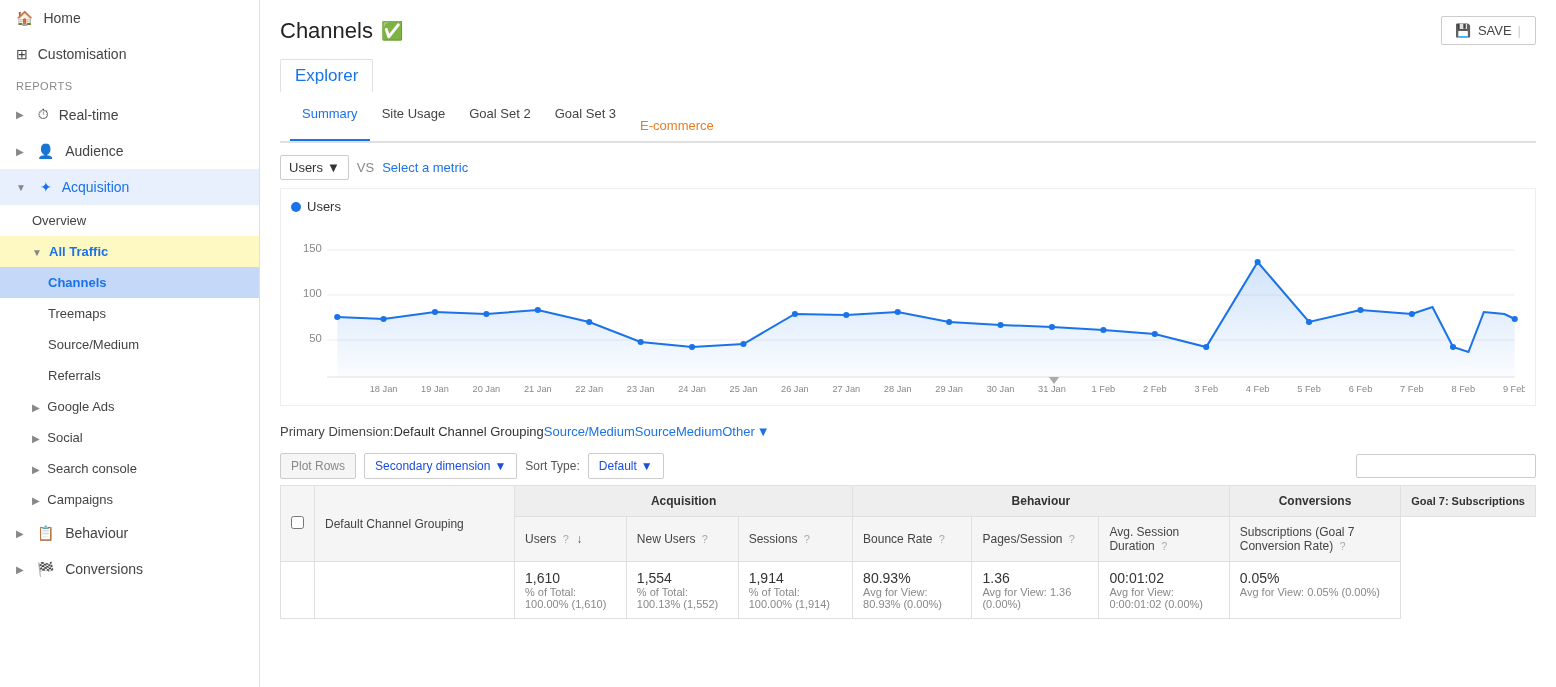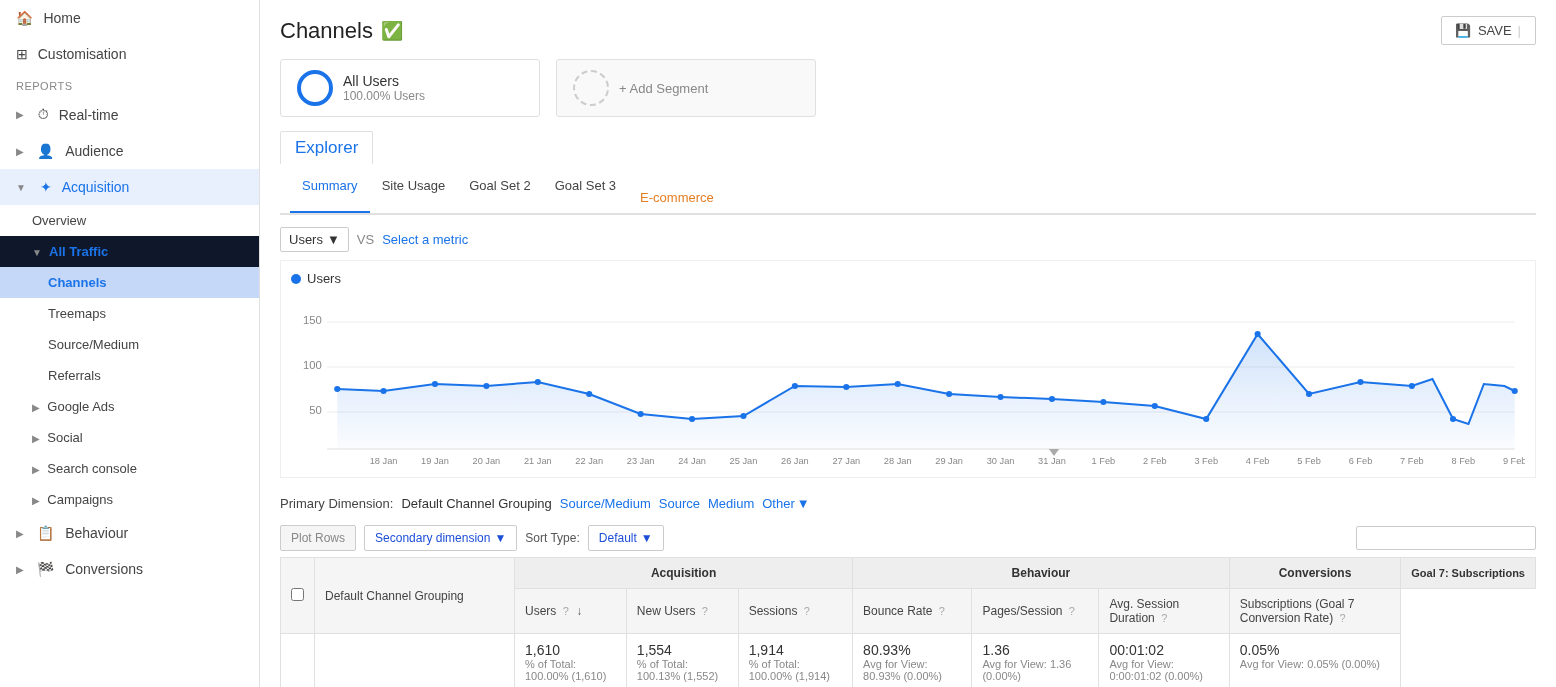--- a/index.html
+++ b/index.html
@@ -31,21 +31,21 @@
       color: #888;
       text-transform: uppercase;
       letter-spacing: 0.5px;
     }
     .sidebar-sub-item {
       padding: 8px 16px 8px 32px;
       cursor: pointer;
       color: #444;
       font-size: 13px;
     }
-    .sidebar-sub-item.active { background: #0f172a; color: #1a73e8; font-weight: bold; }
+    .sidebar-sub-item.active { background: #fef9c3; color: #1a73e8; font-weight: bold; }
     .sidebar-sub-item.level2 { padding-left: 48px; }
     .sidebar-sub-item.level2.active { background: #c5d8f8; }
     .nav-arrow { font-size: 10px; color: #888; margin-right: 4px; }
 
     
     .main {
       flex: 1;
       overflow-y: auto;
       padding: 16px 20px;
       background: #fff;
@@ -208,21 +208,20 @@
       width: 10px;
       height: 10px;
       border-radius: 50%;
       background: #1a73e8;
     }
 
     
     .primary-dim-row {
       display: flex;
       align-items: flex-end;
-      gap: 8px;
       padding: 8px 0;
       font-size: 13px;
       flex-wrap: wrap;
     }
     .dim-label { font-weight: 500; color: #444; }
     .dim-value { font-weight: 500; color: #333; }
     .dim-link { color: #1a73e8; cursor: pointer; text-decoration: none; }
     .other-dropdown { display: flex; align-items: center; gap: 2px; color: #1a73e8; cursor: pointer; }
 
     
@@ -369,33 +368,20 @@
       <h1 class="page-title">Channels</h1>
       <span class="verified-icon">✅</span>
     </div>
     <button class="save-btn">
       <span>💾</span>
       <span>SAVE</span>
       <span style="color:#ccc;">|</span>
     </button>
   </div>
 
-  <div class="segment-bar">
-    <div class="segment-card">
-      <div class="segment-circle"></div>
-      <div class="segment-info">
-        <div class="seg-name">All Users</div>
-        <div class="seg-pct">100.00% Users</div>
-      </div>
-    </div>
-    <div class="add-segment-card">
-      <div class="add-circle"></div>
-      <span>+ Add Segment</span>
-    </div>
-  </div>
 
   <div class="explorer-tab-container">
     <div class="explorer-tab-row">
       <div class="explorer-tab-main">Explorer</div>
     </div>
     <div class="sub-tabs">
       <div class="sub-tab active">Summary</div>
       <div class="sub-tab">Site Usage</div>
       <div class="sub-tab">Goal Set 2</div>
       <div class="sub-tab">Goal Set 3</div>

